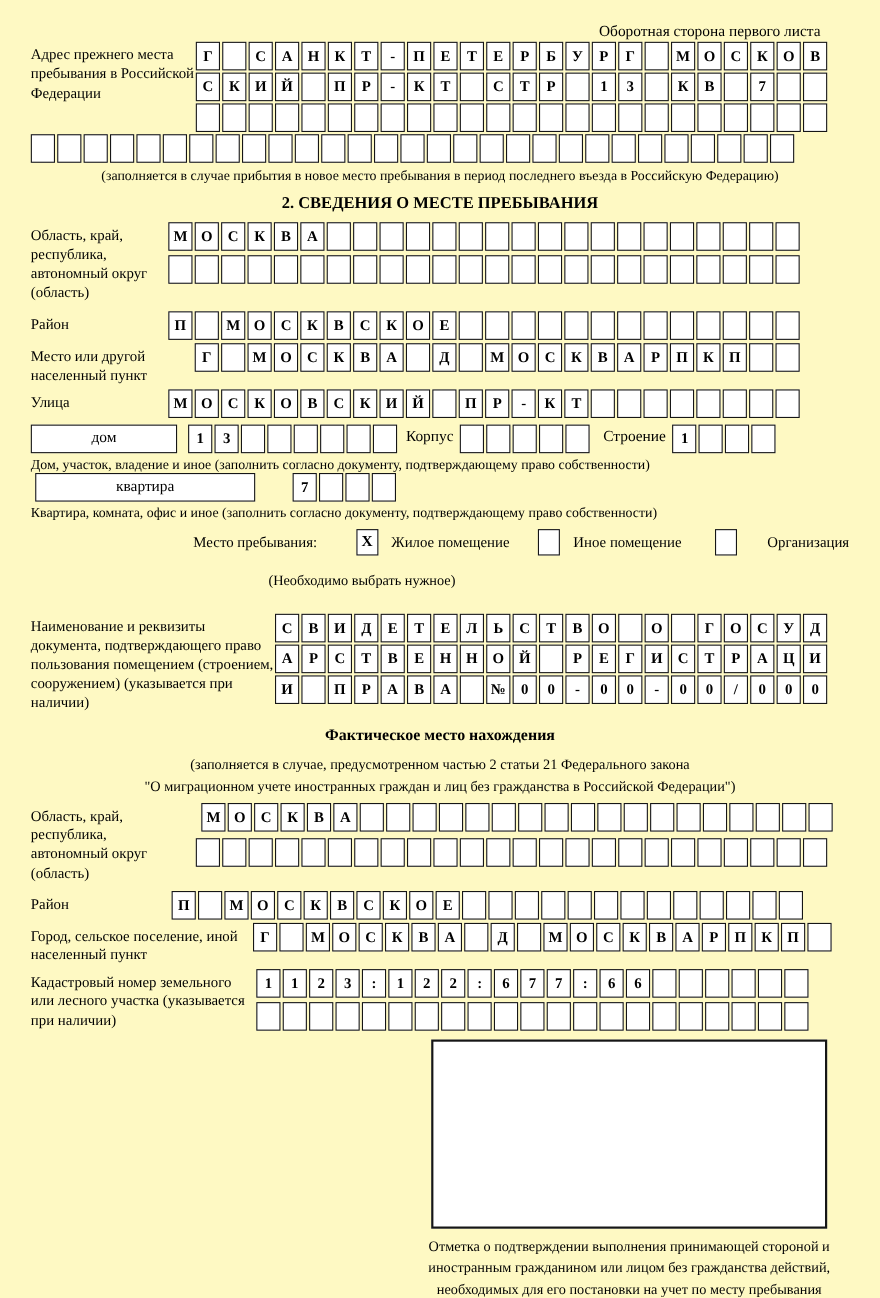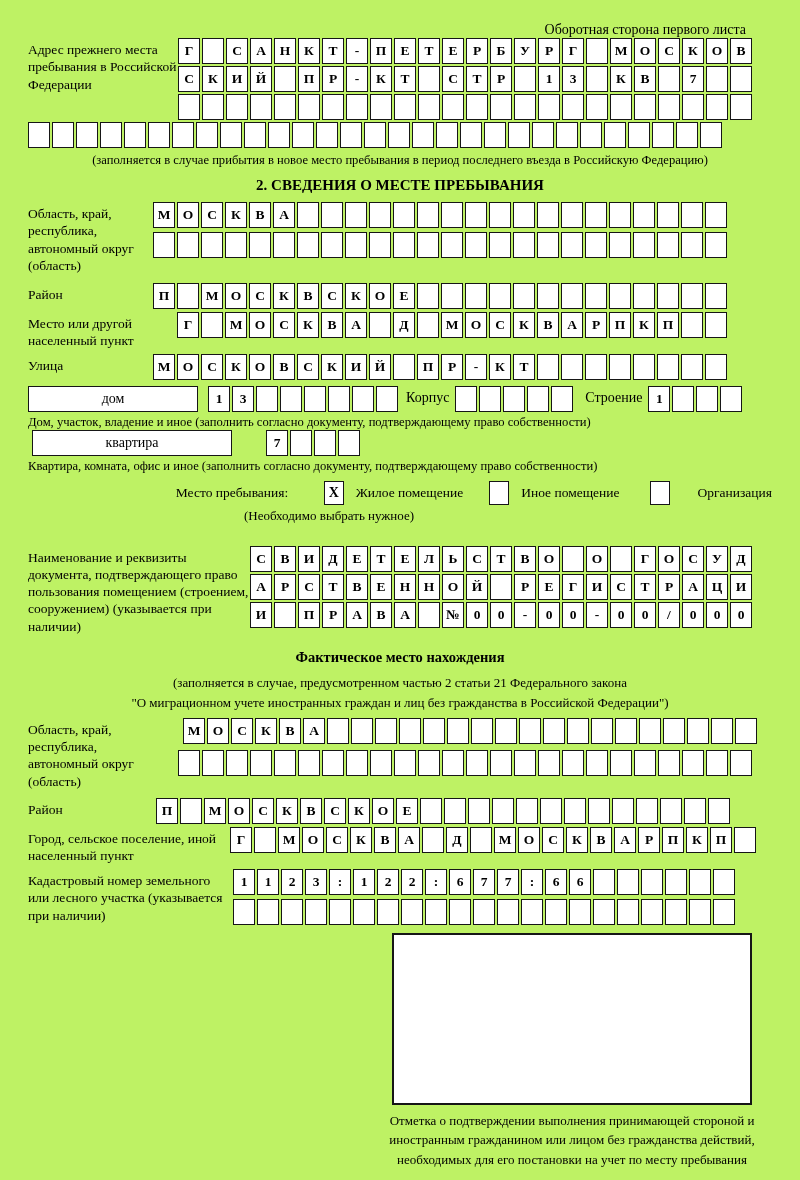--- a/index.html
+++ b/index.html
@@ -1,21 +1,21 @@
 <!DOCTYPE html>
 <html><head>
 <meta charset="utf-8">
 <style>
   html,body{margin:0;padding:0;background:#fff;}
   .page{
     position:relative;
     width:800px;height:1180px;
     box-sizing:border-box;
     padding:22px 28px 0 28px;
-    background:#bef264;
+    background:#fef9c3;
     color:#000;
     font-family:"Liberation Serif","DejaVu Serif",serif;
     overflow:hidden;
   }
   .header-note{ text-align:right; font-size:14px; padding-right:26px; }
 
   
   .frow{ display:flex; align-items:flex-start; }
   .flabel{ font-size:13.5px; line-height:1.28; padding-top:3px; flex:0 0 auto; }
   .cellcol{ display:flex; flex-direction:column; }
@@ -322,21 +322,21 @@
         <div class="cell"></div>
         <div class="cell"></div>
         <div class="cell"></div>
         <div class="cell"></div>
         <div class="cell"></div>
         <div class="cell"></div>
       </div>
   </div>
 
   <div style="display:flex; align-items:flex-start; margin-top:6px;">
-    <div class="wbox" style="width:170px; margin-right:10px;">дом</div>
+    <div class="wbox" style="width:133px; margin-right:10px;">дом</div>
     <div class="cellrow">
         <div class="cell">1</div>
         <div class="cell">3</div>
         <div class="cell"></div>
         <div class="cell"></div>
         <div class="cell"></div>
         <div class="cell"></div>
         <div class="cell"></div>
         <div class="cell"></div>
       </div>
@@ -371,21 +371,21 @@
 
   <div class="mesto-row" style="margin-top:7px;">
     <div class="opt-label" style="width:148px;">Место пребывания:</div>
     <div class="cb">X</div>
     <div class="opt-label" style="margin-left:12px;">Жилое помещение</div>
     <div class="cb" style="margin-left:26px;"></div>
     <div class="opt-label" style="margin-left:12px;">Иное помещение</div>
     <div class="cb" style="margin-left:30px;"></div>
     <div class="opt-label" style="margin-left:28px;">Организация</div>
   </div>
-  <div class="caption" style="margin-top:3px; margin-left:216px; font-size:13px;">(Необходимо выбрать нужное)</div>
+  <div class="caption" style="margin-top:15px; margin-left:216px; font-size:13px;">(Необходимо выбрать нужное)</div>
 
   <div class="frow" style="margin-top:22px;">
     <div class="flabel" style="width:222px;">Наименование и реквизиты документа, подтверждающего право пользования помещением (строением, сооружением) (указывается при наличии)</div>
     <div class="cellcol">
       <div class="cellrow">
           <div class="cell">С</div>
           <div class="cell">В</div>
           <div class="cell">И</div>
           <div class="cell">Д</div>
           <div class="cell">Е</div>

